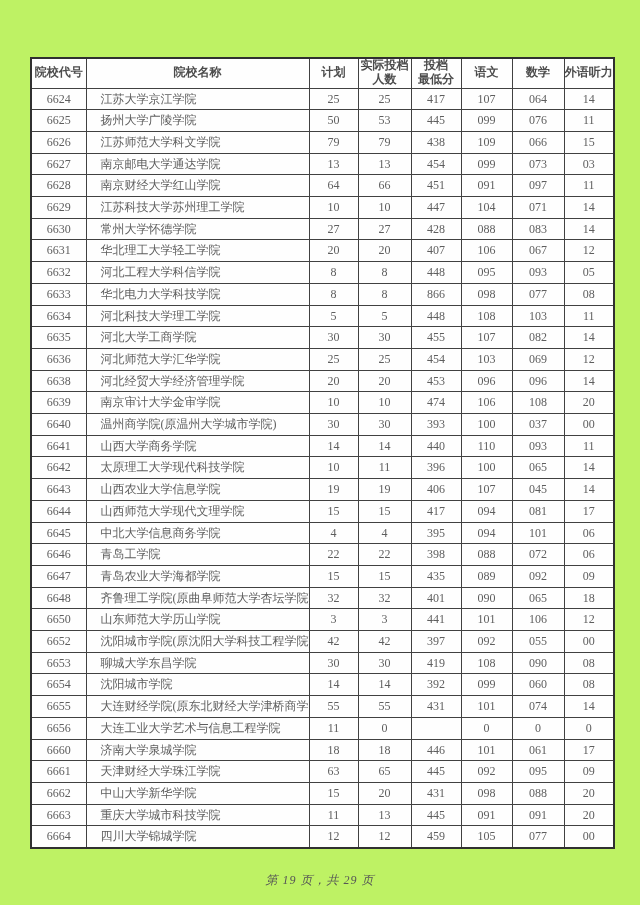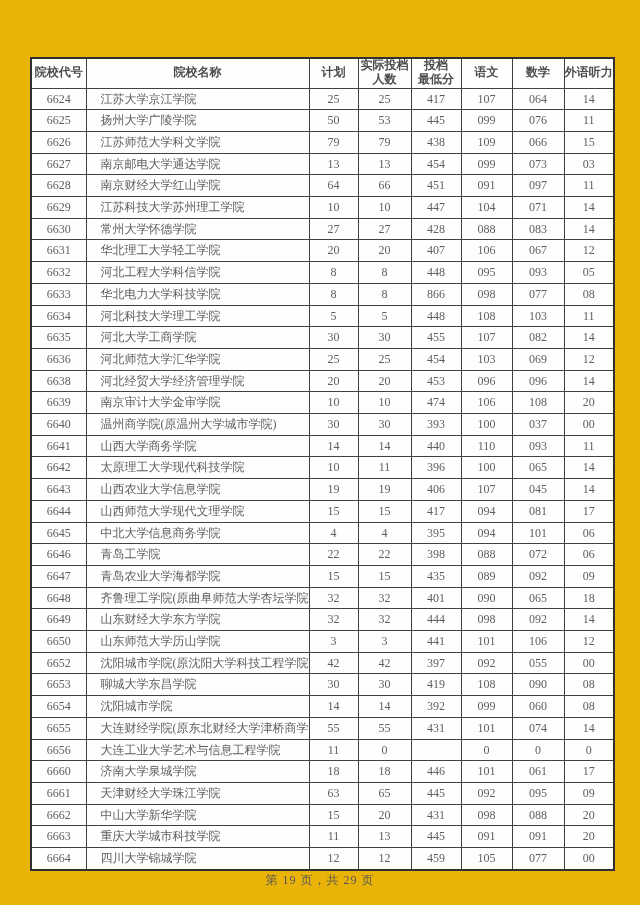--- a/index.html
+++ b/index.html
@@ -1,21 +1,21 @@
 <!DOCTYPE html>
 <html><head>
 <meta charset="utf-8">
 <style>
   * { margin: 0; padding: 0; box-sizing: border-box; }
   html, body { background: #ffffff; }
   .page {
     position: relative;
     width: 640px;
     height: 905px;
-    background: #eab308;
+    background: #bef264;
     font-family: "Liberation Serif", serif;
     overflow: hidden;
   }
   table.score-table {
     position: absolute;
     left: 30px;
     top: 57px;
     width: 583px;
     border-collapse: collapse;
     table-layout: fixed;
@@ -48,20 +48,21 @@
   }
   .page-footer {
     position: absolute;
     left: 0;
     top: 872px;
     width: 100%;
     text-align: center;
     font-size: 12px;
     color: #565656;
     letter-spacing: 1px;
+    font-style: italic;
   }
 </style>
 </head>
 <body>
 
 <div class="page">
 
   <table class="score-table">
     <colgroup>
       <col style="width:55px">
@@ -345,30 +346,20 @@
     <td class="c-code">6648</td>
     <td class="c-name">齐鲁理工学院(原曲阜师范大学杏坛学院)</td>
     <td class="c-plan">32</td>
     <td class="c-actual">32</td>
     <td class="c-min">401</td>
     <td class="c-chinese">090</td>
     <td class="c-math">065</td>
     <td class="c-listening">18</td>
   </tr>
 
-  <tr>
-    <td class="c-code">6649</td>
-    <td class="c-name">山东财经大学东方学院</td>
-    <td class="c-plan">32</td>
-    <td class="c-actual">32</td>
-    <td class="c-min">444</td>
-    <td class="c-chinese">098</td>
-    <td class="c-math">092</td>
-    <td class="c-listening">14</td>
-  </tr>
 
   <tr>
     <td class="c-code">6650</td>
     <td class="c-name">山东师范大学历山学院</td>
     <td class="c-plan">3</td>
     <td class="c-actual">3</td>
     <td class="c-min">441</td>
     <td class="c-chinese">101</td>
     <td class="c-math">106</td>
     <td class="c-listening">12</td>

